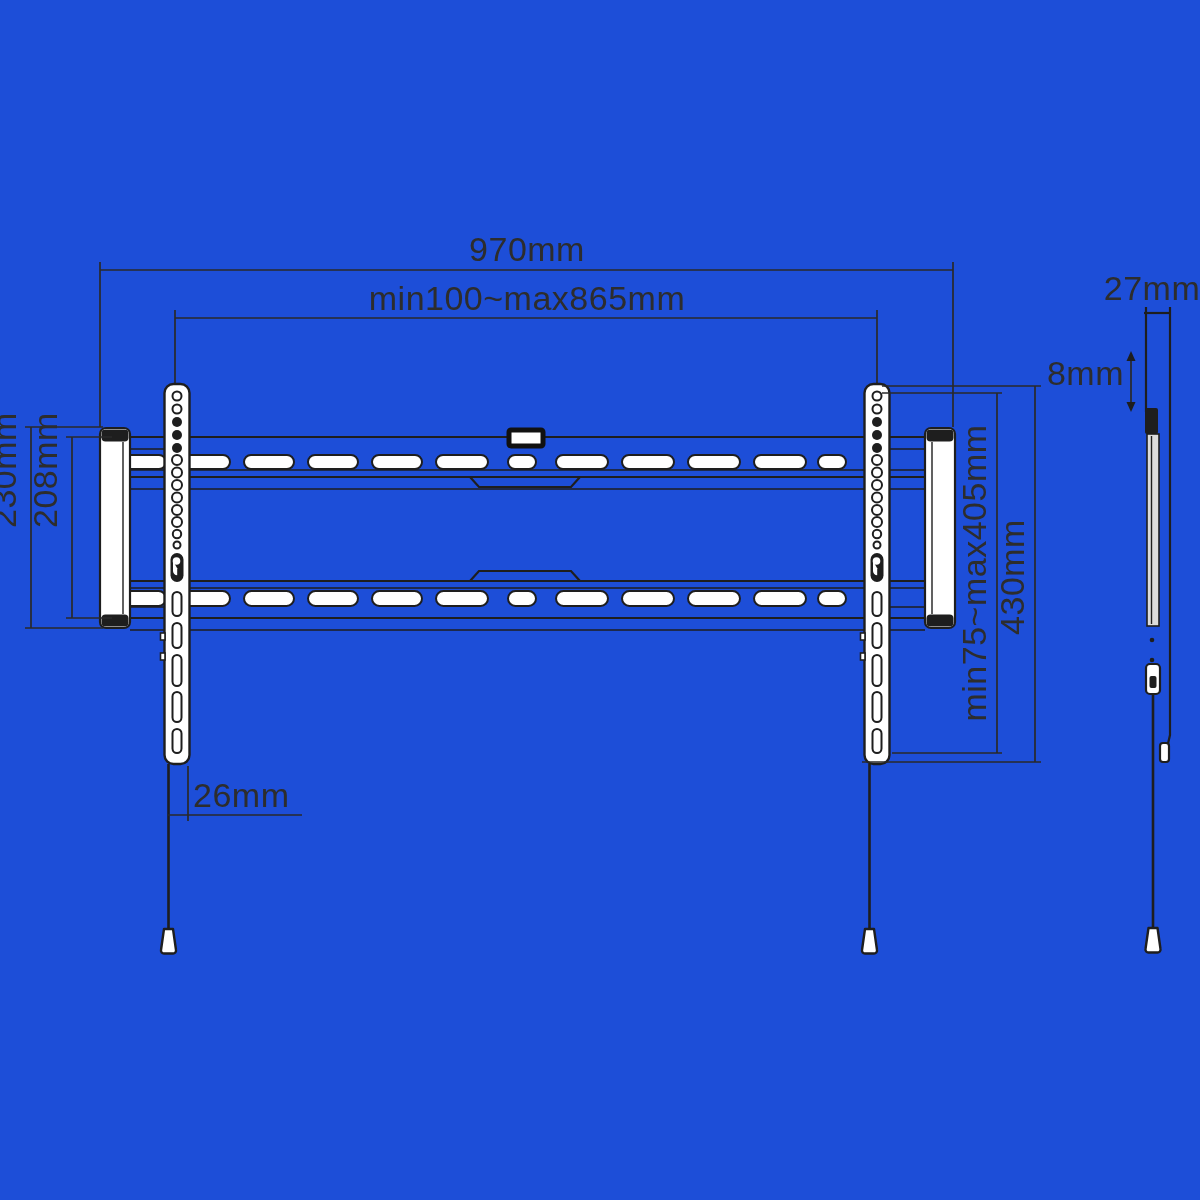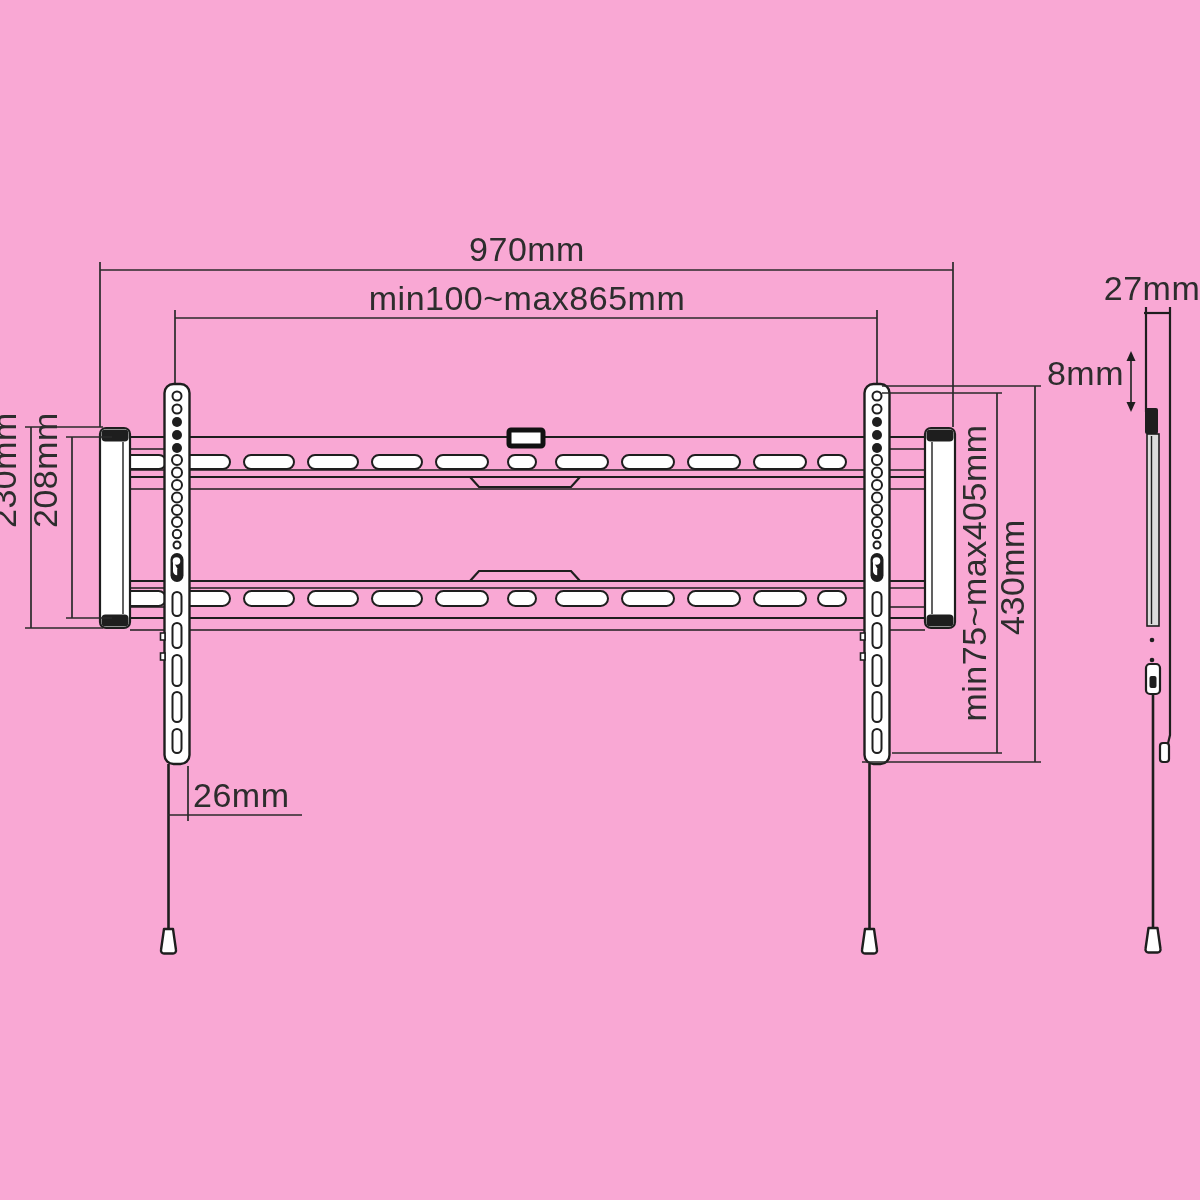--- a/index.html
+++ b/index.html
@@ -1,16 +1,16 @@
 <!DOCTYPE html>
 <html><head>
 <meta charset="utf-8">
 <style>
   html,body{margin:0;padding:0;background:#ffffff;}
-  .stage{position:relative;width:1200px;height:1200px;background:#f9a8d4;overflow:hidden;}
+  .stage{position:relative;width:1200px;height:1200px;background:#1d4ed8;overflow:hidden;}
   svg{display:block;}
   text{font-family:"Liberation Sans","DejaVu Sans",sans-serif;fill:#2d2d2d;letter-spacing:.5px;}
   .dim-label{font-size:34px;}
   .obj{stroke:#1e1e1e;fill:none;stroke-width:2.2;}
   .obj-thin{stroke:#1e1e1e;fill:none;stroke-width:1.4;}
   .obj-fill{stroke:#1e1e1e;fill:#ffffff;stroke-width:2.2;}
   .dark{fill:#1e1e1e;stroke:none;}
   .dim{stroke:#2a2a2a;fill:none;stroke-width:1.7;}
 </style>
 </head>

